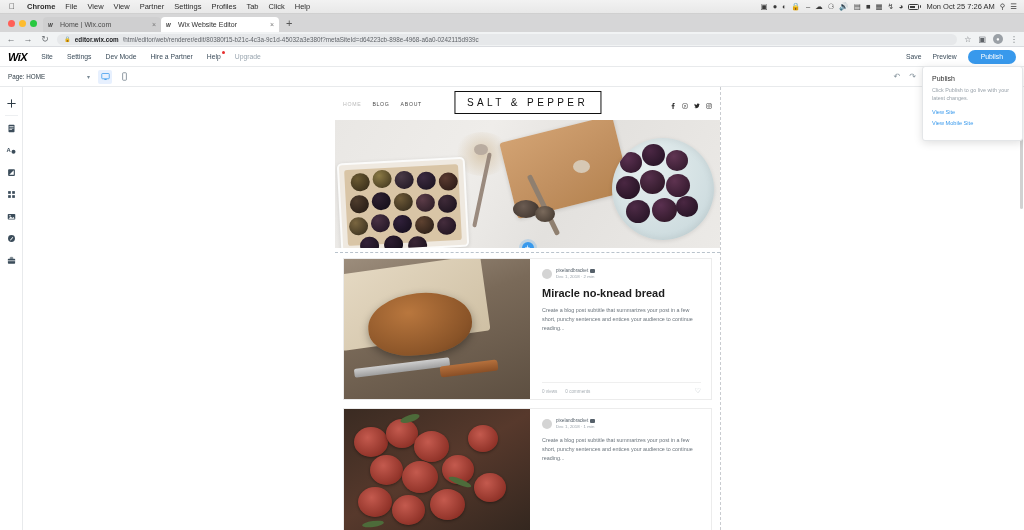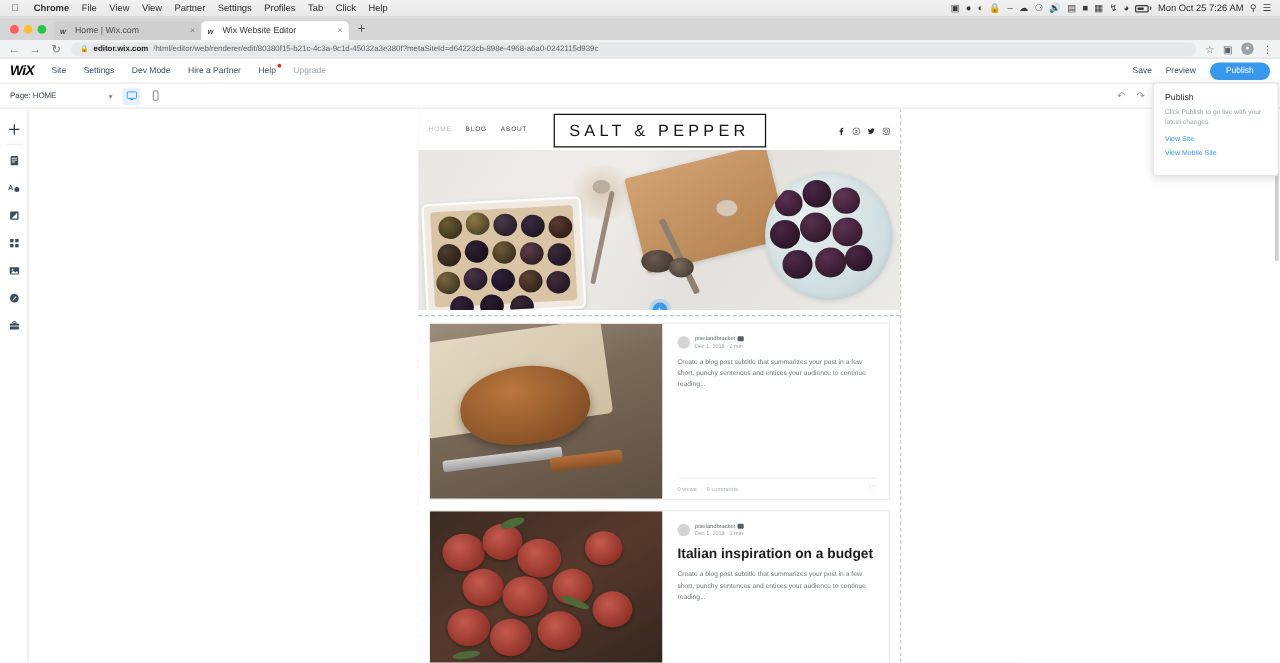--- a/index.html
+++ b/index.html
@@ -179,21 +179,21 @@
   }
   .site-nav {
     height: 33px; display: flex; align-items: center;
     padding: 0 8px; position: relative;
   }
   .site-nav .nav-links { display: flex; gap: 11px; font-size: 5.2px; letter-spacing: 0.7px; color: #4a4a4a; }
   .site-nav .nav-links .nl.active { color: #b9b9b9; }
   .site-logo {
     position: absolute; left: 50%; transform: translateX(-50%);
     border: 1.6px solid #111; padding: 5px 12px;
-    font-size: 13px; letter-spacing: 3.4px; color: #111;
+    font-size: 10px; letter-spacing: 3.4px; color: #111;
     background: #fff; white-space: nowrap; top: 4px;
   }
   .site-social { margin-left: auto; display: flex; gap: 6px; align-items: center; color: #2b2b2b; }
 
   
   .hero {
     height: 128px; position: relative; overflow: hidden;
     background: #dcd9d6;
   }
   .hero-bg {
@@ -609,20 +609,21 @@
             <div class="post-meta">
               <div class="post-avatar"></div>
               <div class="post-meta-text">
                 <div class="author">
                     <span>pixelandbracket</span>
                     <span class="verif"></span>
                   </div>
                 <div class="date"><span>Dec 1, 2018</span> · <span>2 min</span></div>
               </div>
             </div>
+            <div class="post-title">Miracle no-knead bread</div>
             <div class="post-excerpt">Create a blog post subtitle that summarizes your post in a few short, punchy sentences and entices your audience to continue reading...</div>
             <div class="post-footer">
               <span>0 views</span>
               <span>0 comments</span>
               <span class="heart">♡</span>
             </div>
           </div>
         </div>
 
         <div class="post">
@@ -647,21 +648,20 @@
             <div class="post-meta">
               <div class="post-avatar"></div>
               <div class="post-meta-text">
                 <div class="author">
                     <span>pixelandbracket</span>
                     <span class="verif"></span>
                   </div>
                 <div class="date"><span>Dec 1, 2018</span> · <span>1 min</span></div>
               </div>
             </div>
-            <div class="post-title">Italian inspiration on a budget</div>
             <div class="post-excerpt">Create a blog post subtitle that summarizes your post in a few short, punchy sentences and entices your audience to continue reading...</div>
 
           </div>
         </div>
 
       </div>
     </div>
 
     <div class="scrollbar-v">
       <div class="scrollbar-thumb"></div>

